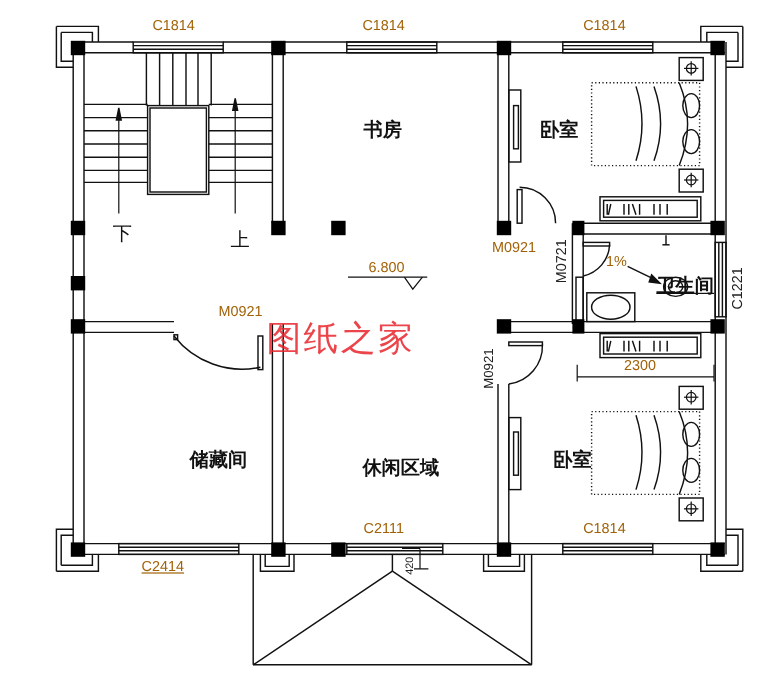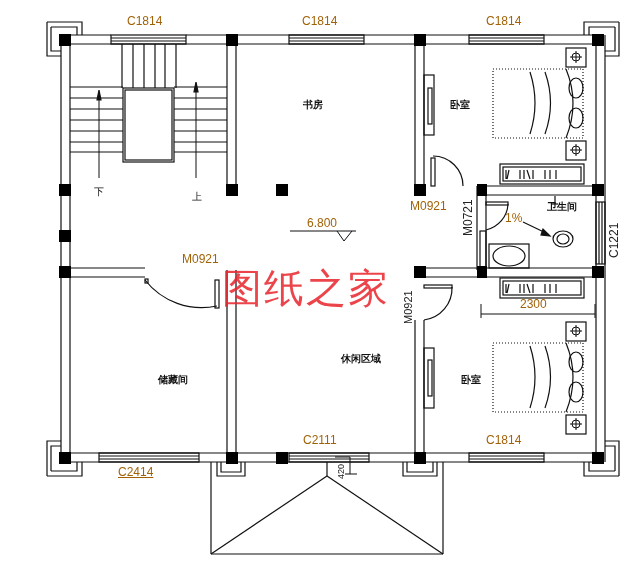--- a/index.html
+++ b/index.html
@@ -1,22 +1,22 @@
 <!DOCTYPE html>
 <html><head>
   <meta charset="utf-8">
   <style>
     html, body { margin: 0; padding: 0; background: #ffffff; }
     body { width: 640px; height: 583px; overflow: hidden; position: relative;
            font-family: "Liberation Sans", sans-serif; }
     #plan { position: absolute; left: 0; top: 0; width: 640px; height: 583px; }
     .lbl { position: absolute; font-size: 12px; color: #a16207; white-space: nowrap; line-height: 1; }
-    .room { position: absolute; font-size: 10px; color: #111; white-space: nowrap; font-family: "DejaVu Serif", serif; font-weight: bold; }
+    .room { position: absolute; font-size: 16px; color: #111; white-space: nowrap; font-family: "DejaVu Serif", serif; font-weight: bold; }
     .vlbl { position: absolute; font-size: 12px; color: #222; white-space: nowrap; transform: rotate(-90deg); transform-origin: left top; }
-    .watermark { position: absolute; left: 222px; top: 268px; font-size: 40px; color: #e8242c; opacity: 0.85;
+    .watermark { position: absolute; left: 222px; top: 268px; font-size: 29px; color: #e8242c; opacity: 0.85;
                  font-family: "DejaVu Serif", serif; letter-spacing: 2px; white-space: nowrap; line-height: 1; }
   </style>
 </head>
 <body>
 
 <svg id="plan" viewBox="0 0 640 583" xmlns="http://www.w3.org/2000/svg">
   <g fill="none" stroke="#111" stroke-width="1.2">
 
     <g>
 
@@ -280,23 +280,23 @@
 <div class="lbl" style="left:486px;top:434px;">C1814</div>
 <div class="vlbl" style="left:607px;top:258px;">C1221</div>
 
 <div class="lbl" style="left:410px;top:200px;">M0921</div>
 <div class="lbl" style="left:182px;top:253px;">M0921</div>
 <div class="vlbl" style="left:461px;top:236px;">M0721</div>
 <div class="vlbl" style="left:402px;top:324px;font-size:11px;">M0921</div>
 
 <div class="room" style="left:303px;top:98px;">书房</div>
 <div class="room" style="left:450px;top:98px;">卧室</div>
-<div class="room" style="left:547px;top:200px;">卫生间</div>
+<div class="room" style="left:547px;top:228px;text-decoration:underline;">卫生间</div>
 <div class="room" style="left:158px;top:373px;">储藏间</div>
-<div class="room" style="left:302px;top:352px;margin-left:39px;">休闲区域</div>
+<div class="room" style="left:302px;top:380px;">休闲区域</div>
 <div class="room" style="left:461px;top:373px;">卧室</div>
 
 <div class="room" style="left:94px;top:185px;font-weight:normal;">下</div>
 <div class="room" style="left:192px;top:190px;font-weight:normal;">上</div>
 
 <div class="lbl" style="left:292px;top:217px;padding-left:15px;">6.800</div>
 <div class="lbl" style="left:505px;top:212px;">1%</div>
 <div class="lbl" style="left:520px;top:298px;">2300</div>
 <div class="vlbl" style="left:336px;top:479px;font-size:9px;">420</div>
 

